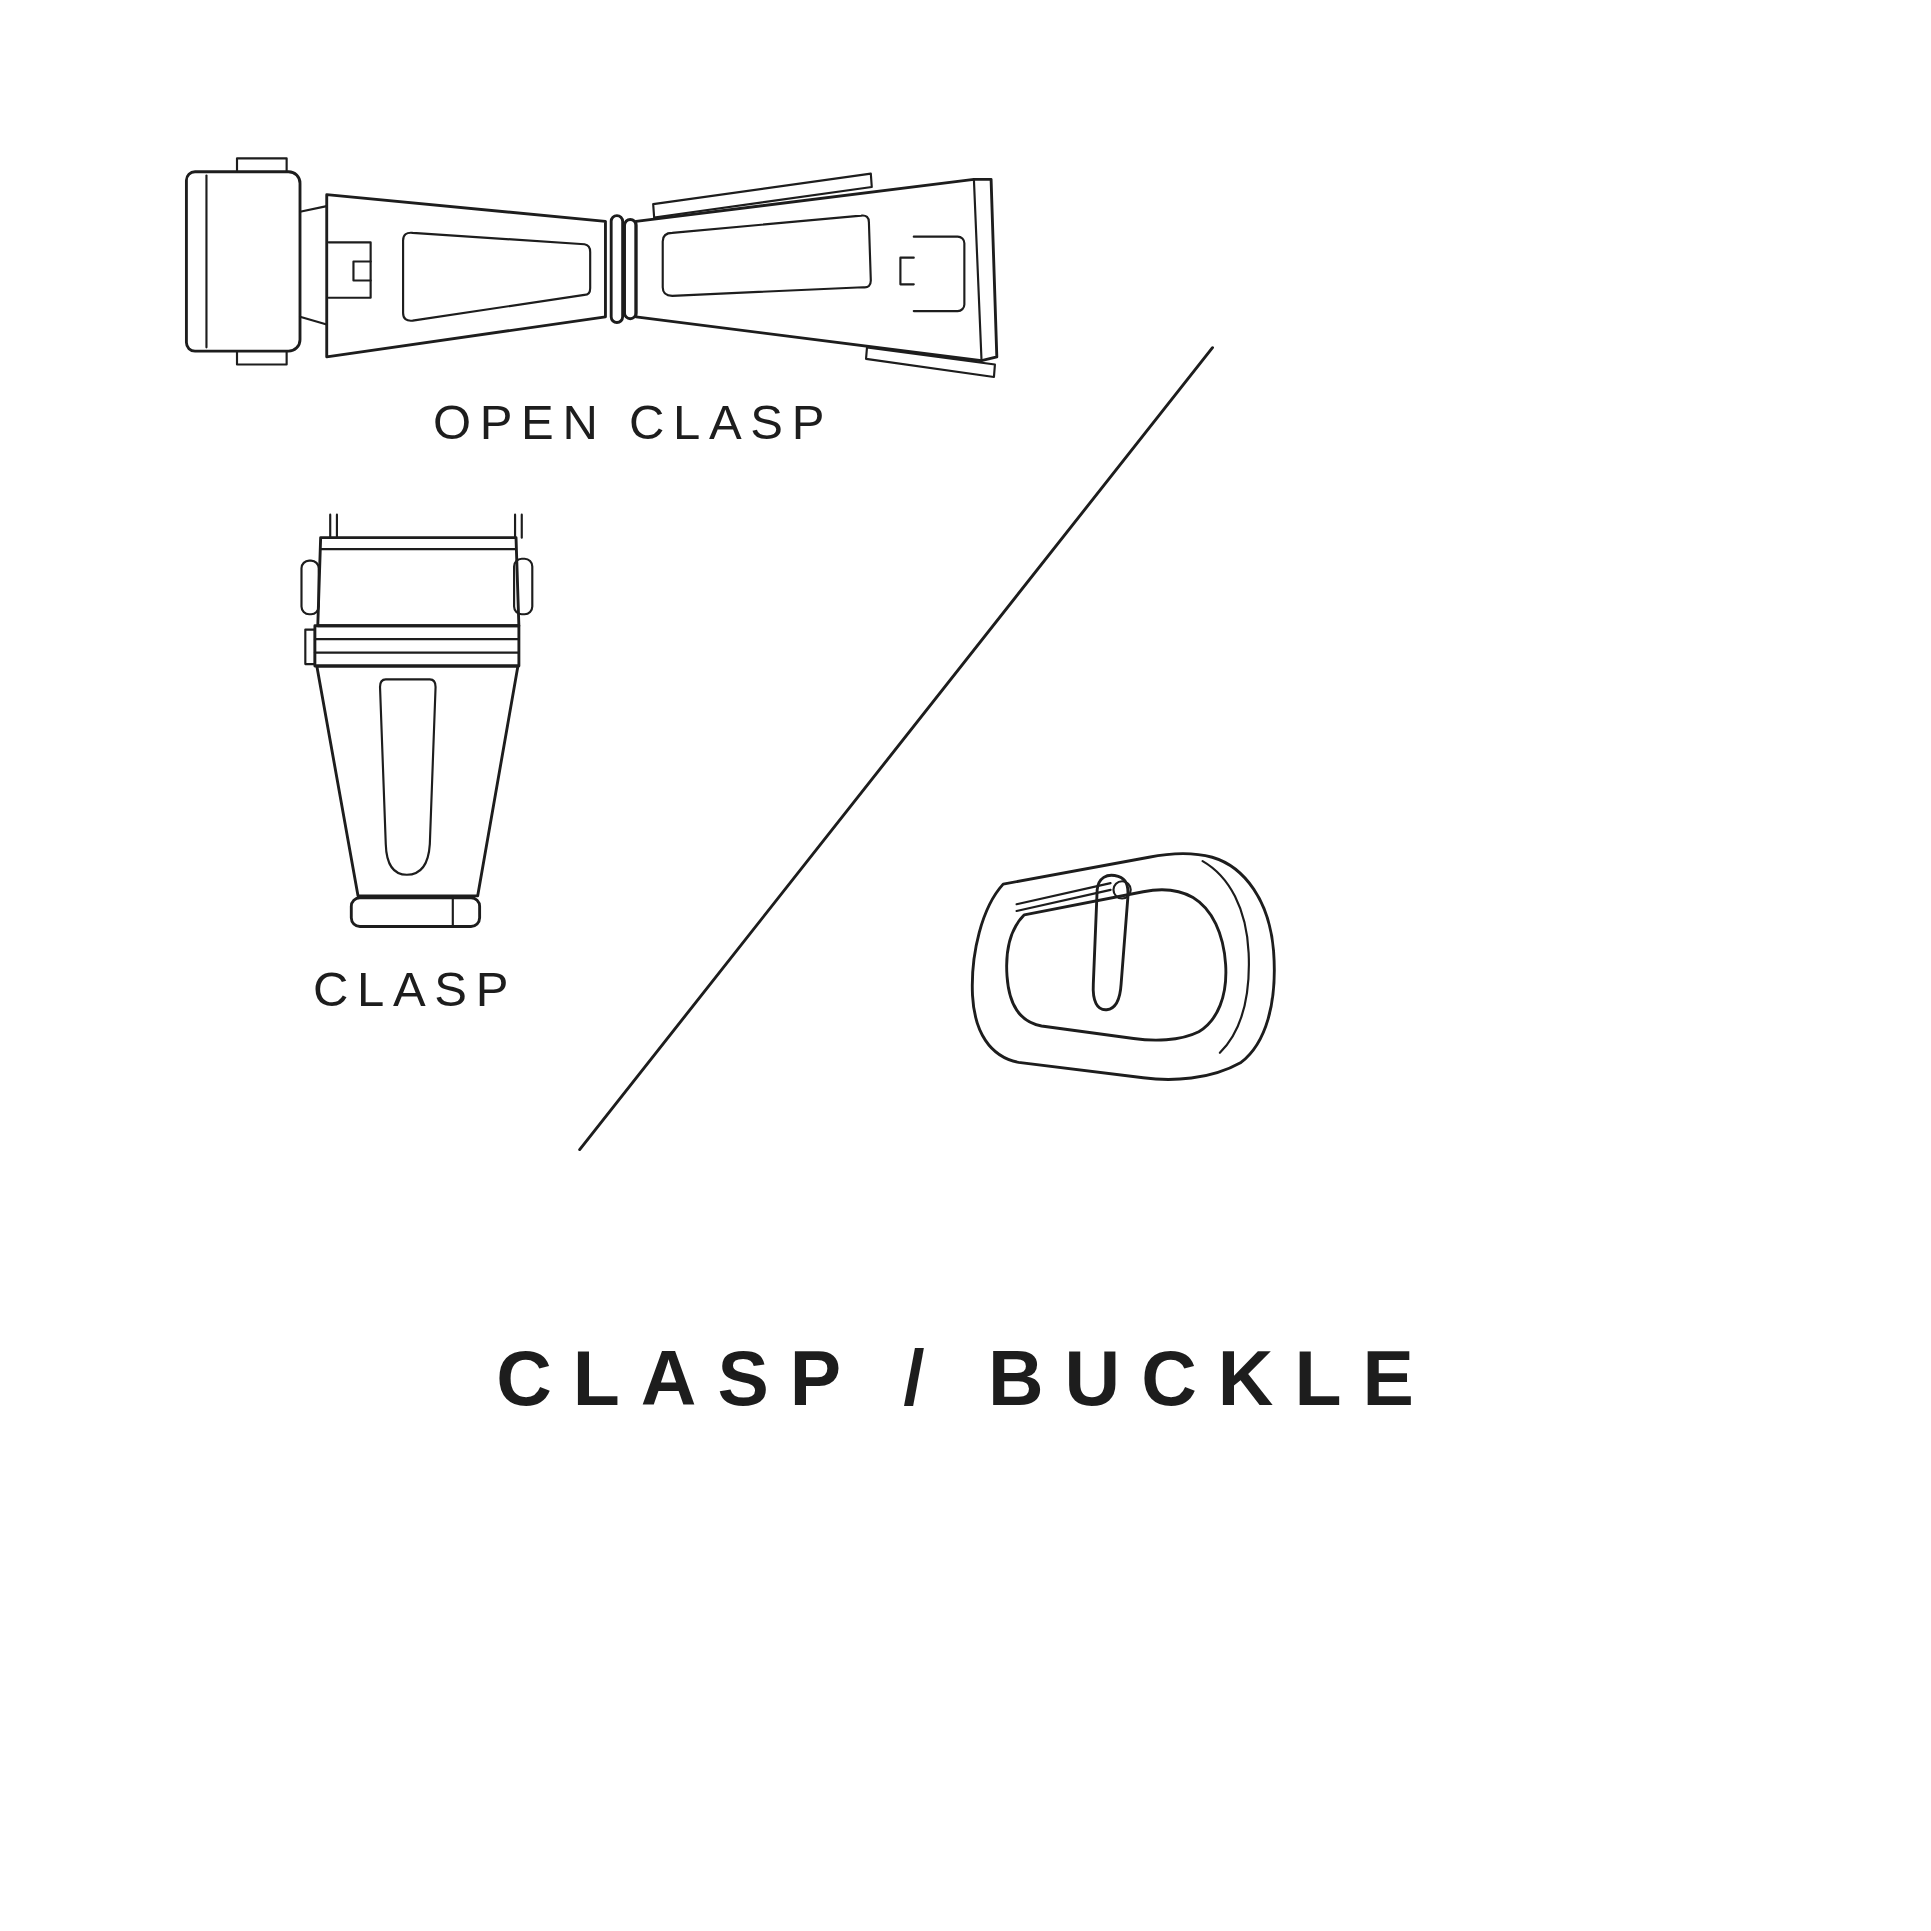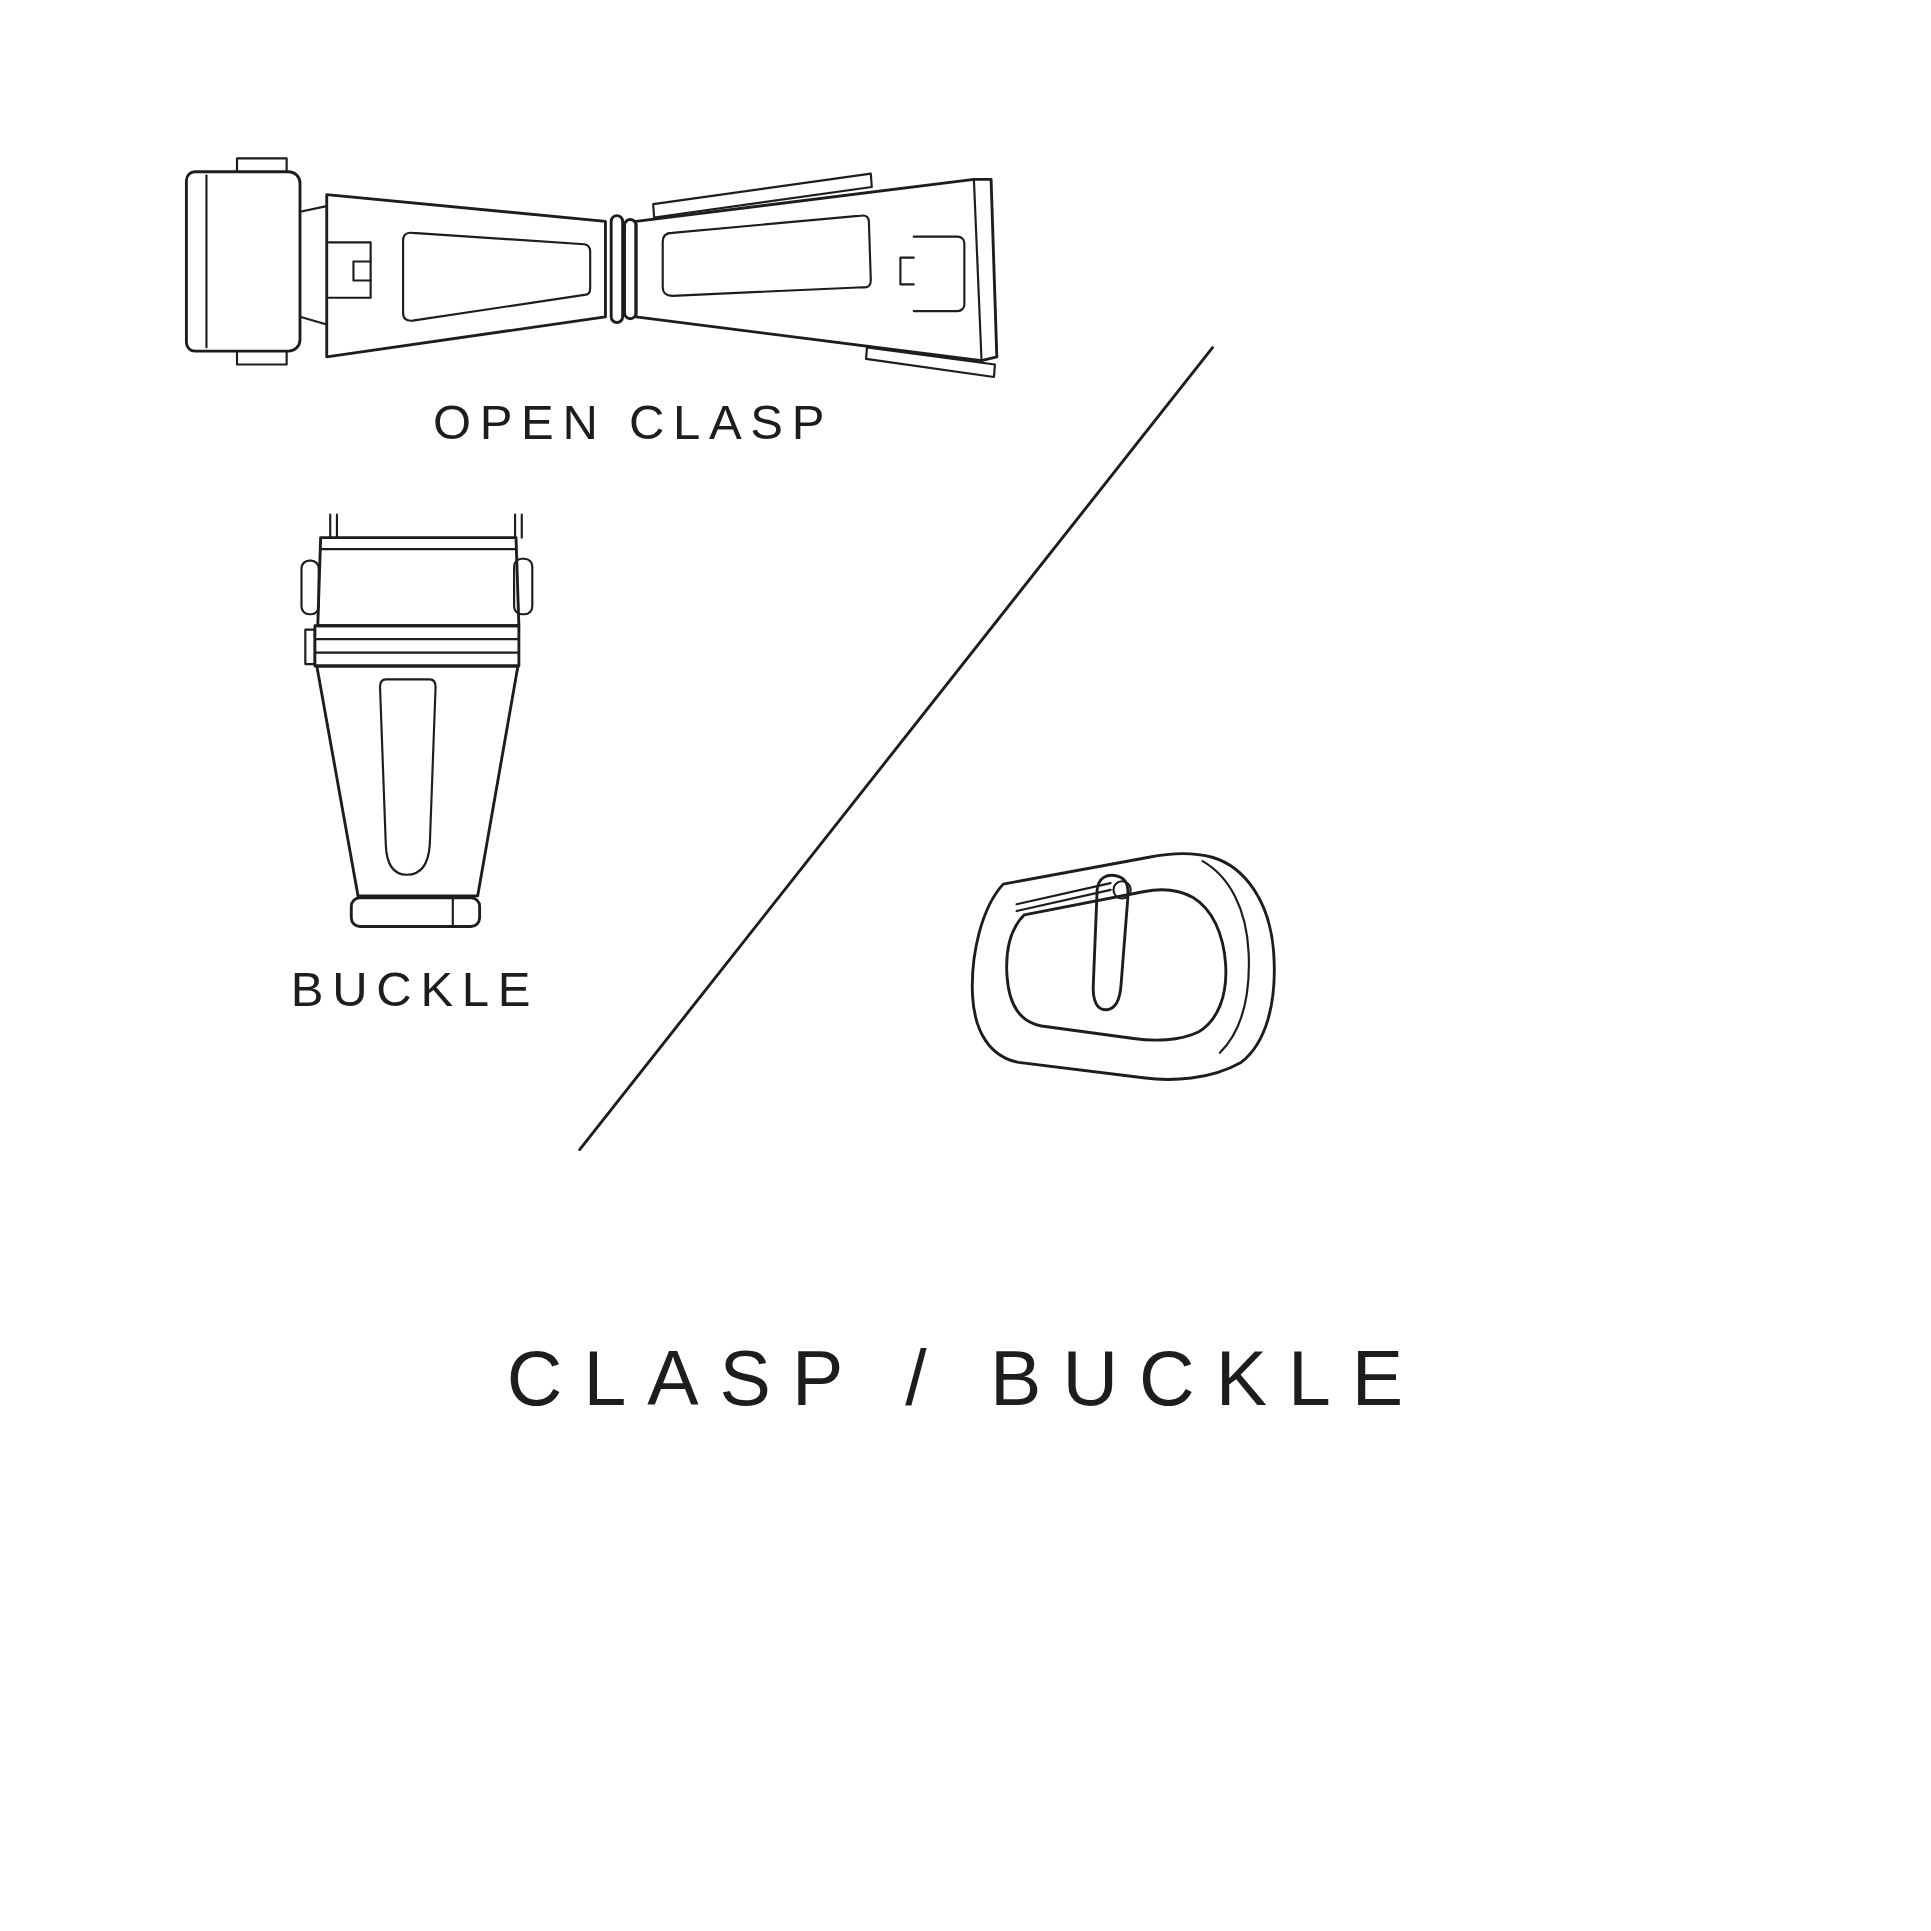--- a/index.html
+++ b/index.html
@@ -58,21 +58,21 @@
     width: 386px;
   }
   .page-title {
     position: absolute;
     left: 0;
     top: 1334px;
     width: 1931px;
     text-align: center;
     color: #1d1d1d;
     font-size: 77px;
-    font-weight: 400;
+    font-weight: 700;
     letter-spacing: 21px;
     white-space: nowrap;
   }
 </style>
 </head>
 <body>
 
 <div class="page">
 
   <div class="fig" style="left:174px; top:145px; width:840px;">
@@ -126,21 +126,21 @@
       <path class="ink-thin" d="M16,128 h10 v36 h-10 z"></path>
 
       <path class="ink-stroke" d="M28,166 L238,166 L196,406 L71,406 Z"></path>
       <path class="ink-thin" d="M100,180 L146,180 Q152,180 152,188 L146,352 Q144,384 122,384 Q101,384 100,352 L94,188 Q94,180 100,180 Z"></path>
 
       <rect class="ink-stroke" x="64" y="408" width="134" height="30" rx="9"></rect>
       <line class="ink-thin" x1="170" y1="408" x2="170" y2="438"></line>
     </svg>
   </div>
 
-  <div class="caption caption-closed">BUCKLE</div>
+  <div class="caption caption-closed">CLASP</div>
 
   <div class="fig" style="left:570px; top:338px; width:657px; height:821px;">
     <svg viewBox="0 0 680 850" aria-hidden="true">
       <line class="ink-stroke" x1="665" y1="10" x2="10" y2="840"></line>
     </svg>
   </div>
 
   <div class="fig" style="left:961px; top:840px; width:326px;">
     <svg viewBox="0 0 340 280" aria-hidden="true">
 

